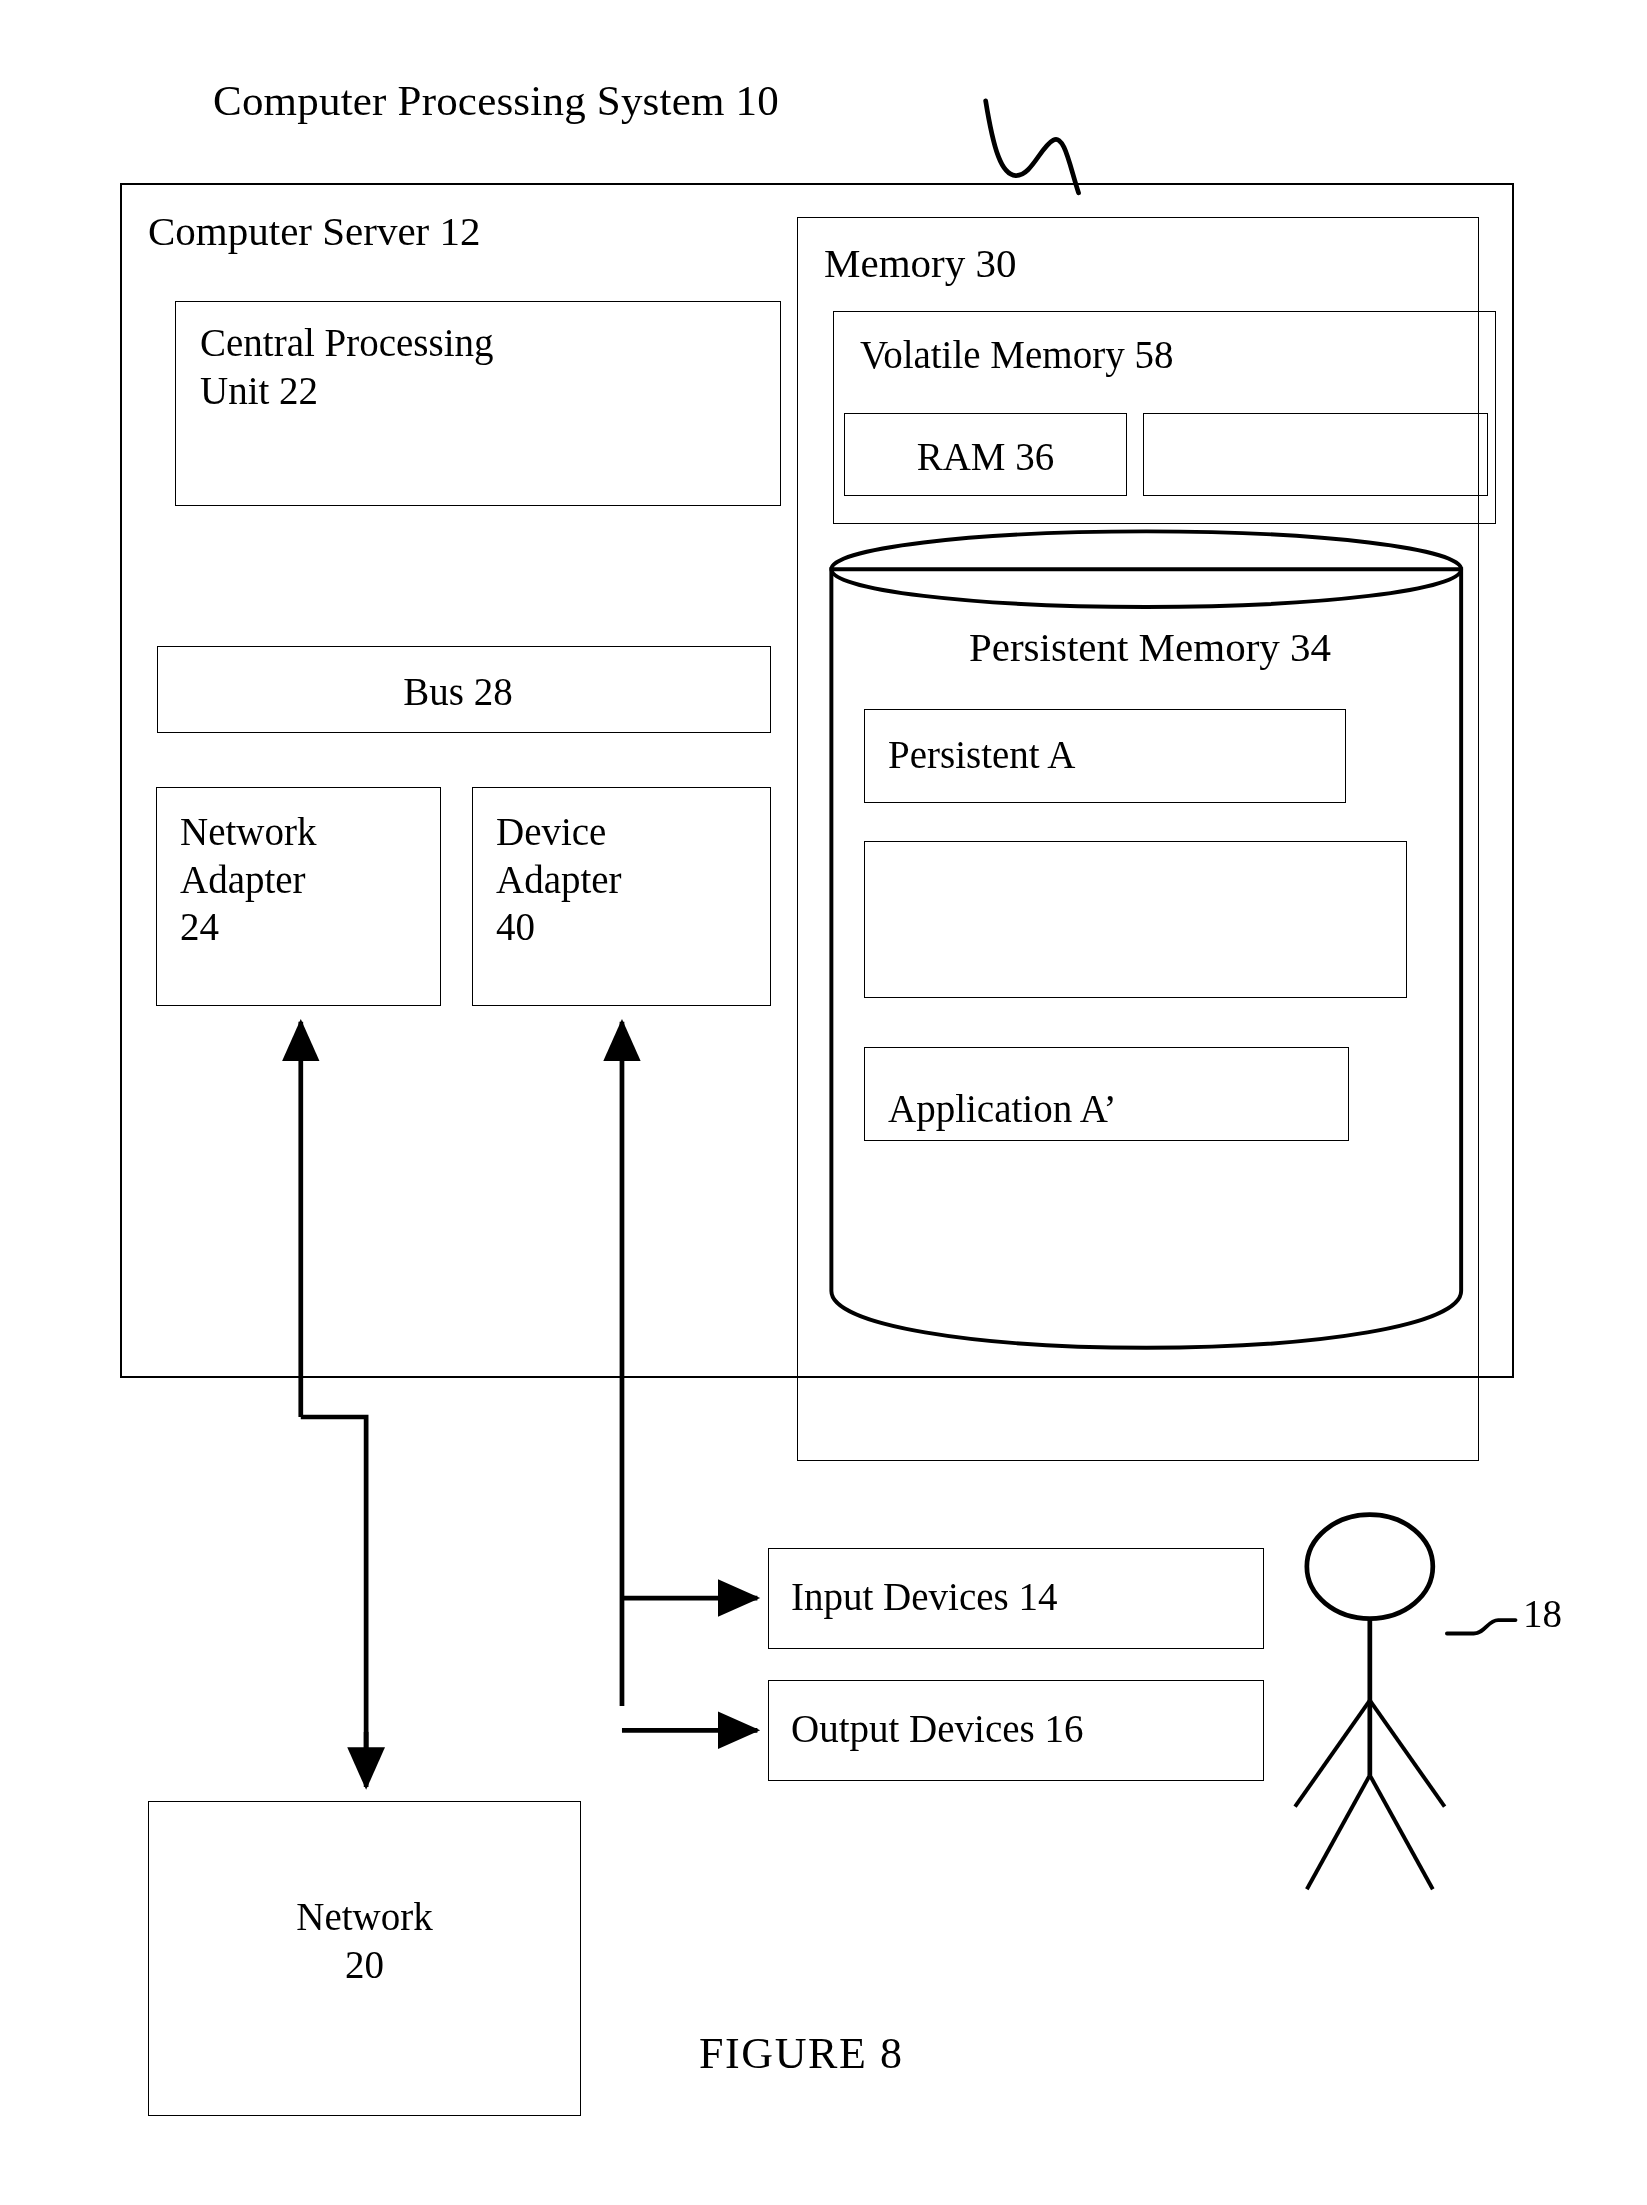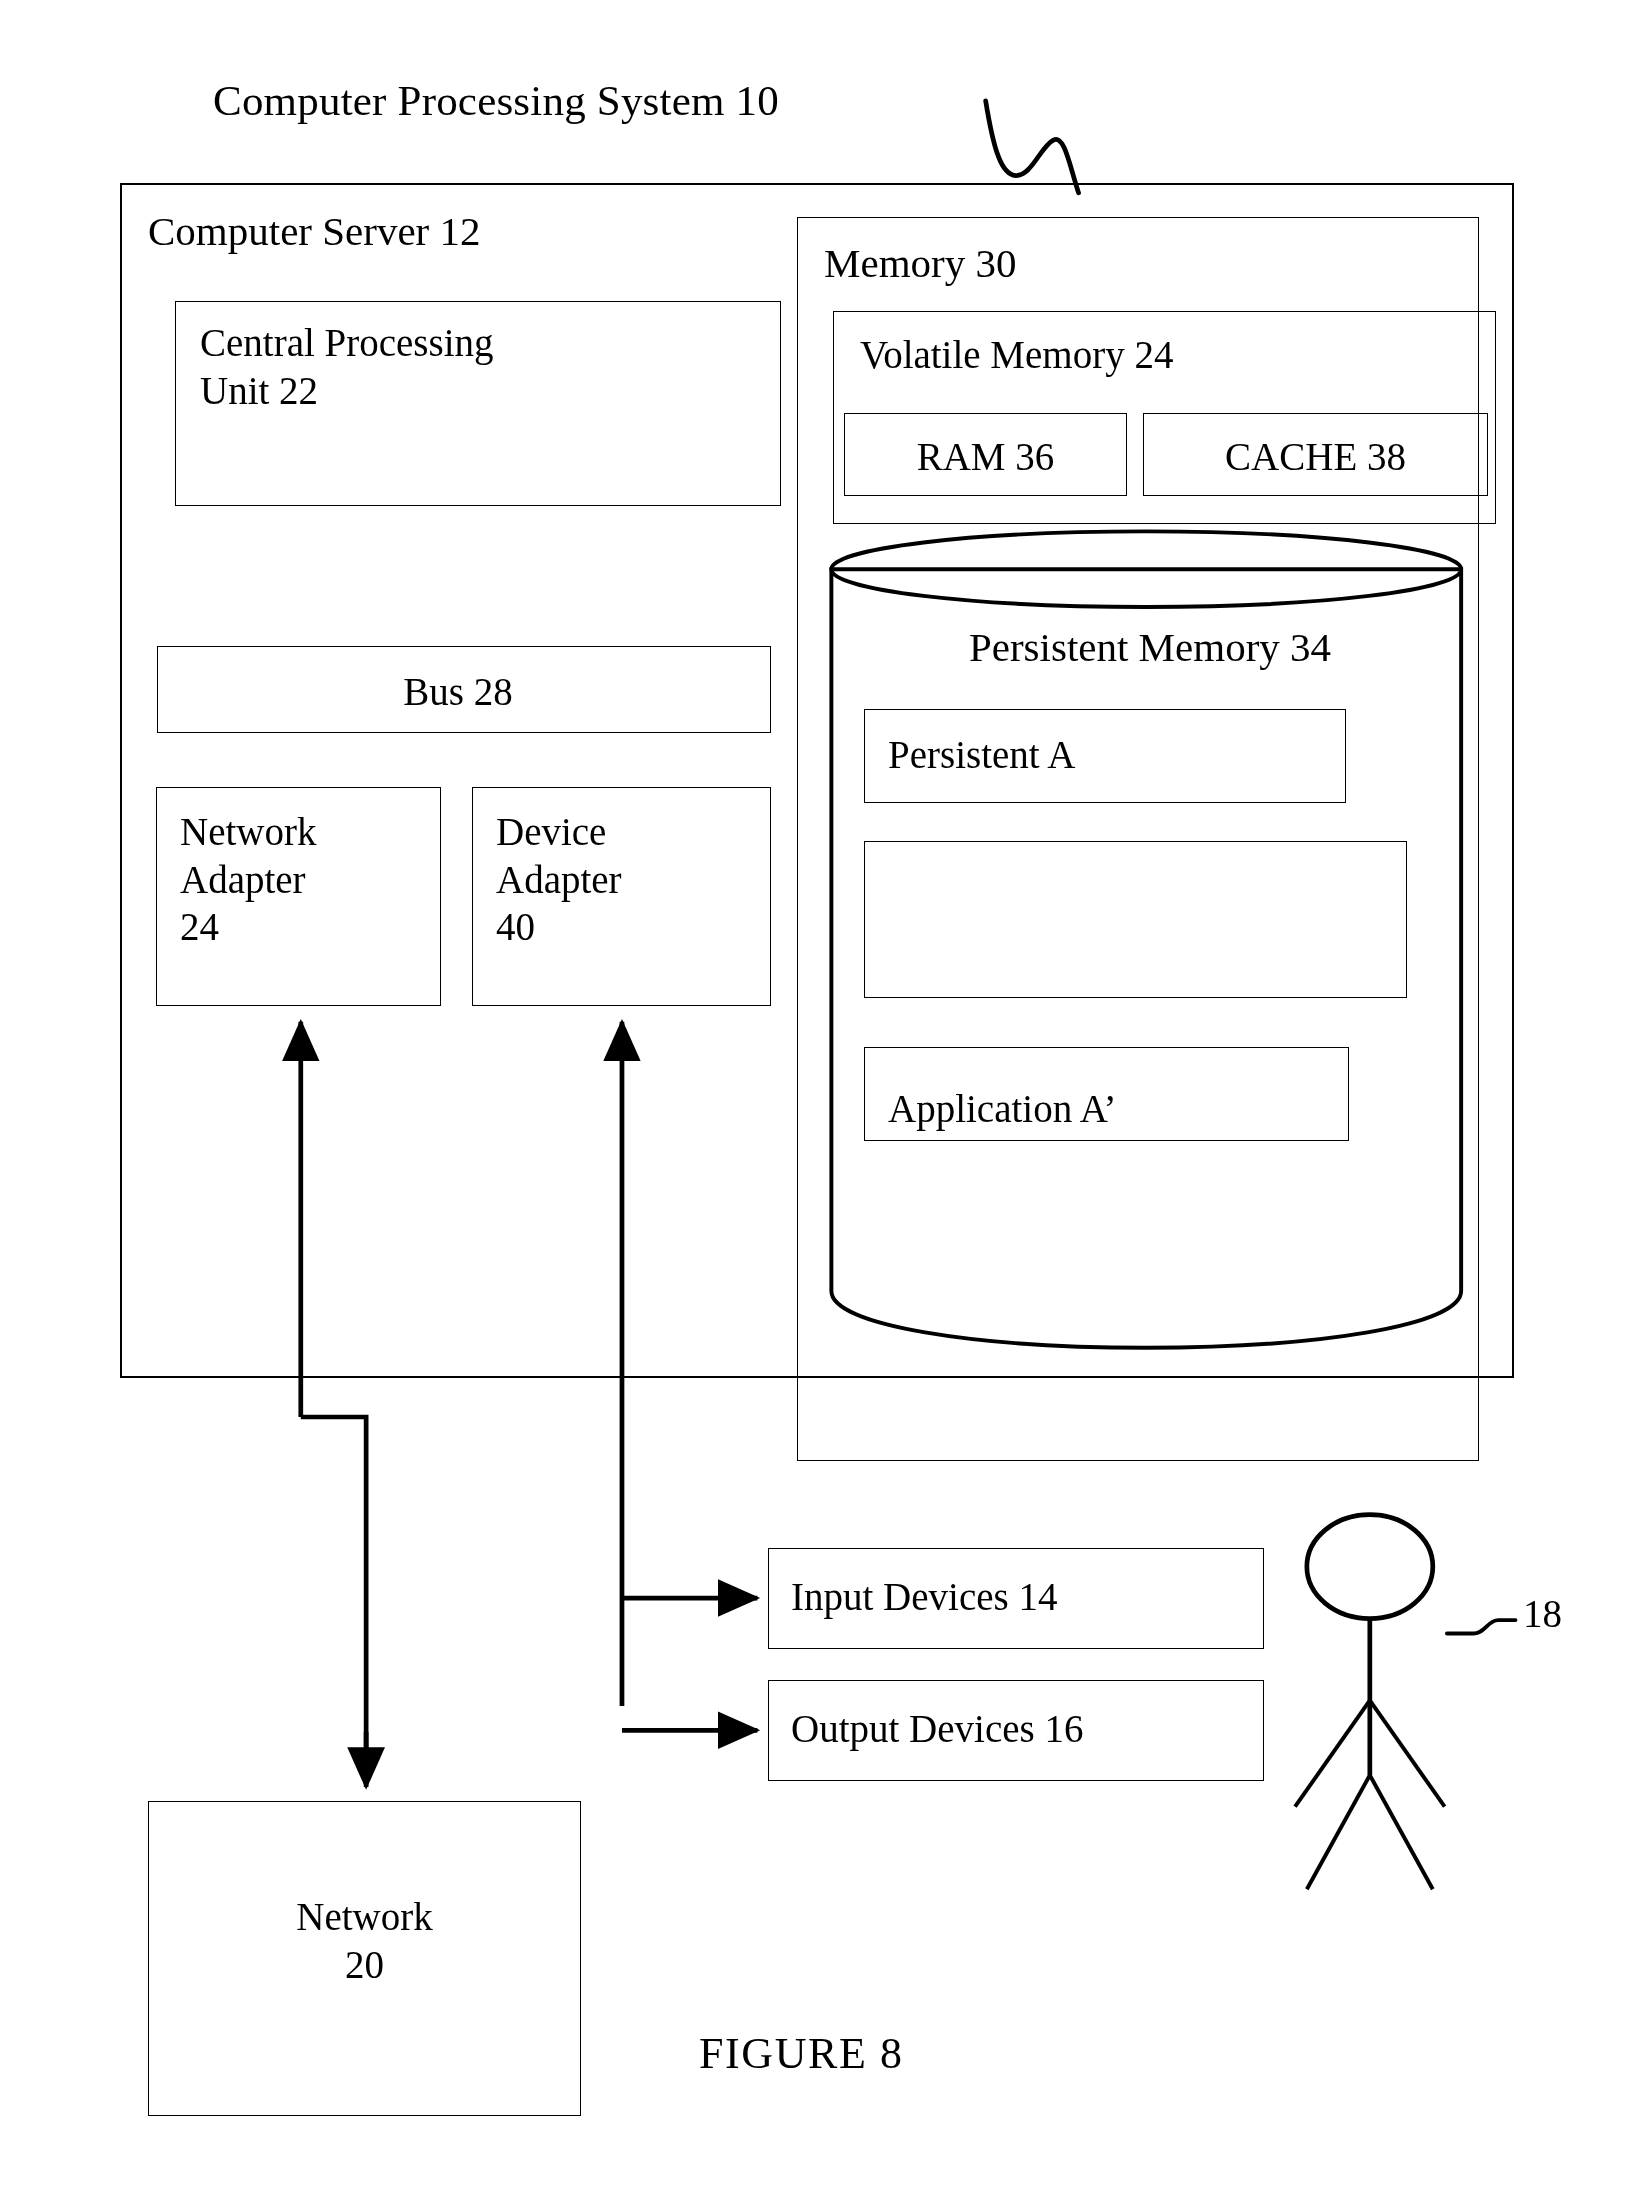--- a/index.html
+++ b/index.html
@@ -83,27 +83,26 @@
 
   <div class="abs framed-thin" style="left:472px; top:787px; width:299px; height:219px;"></div>
   <div class="lbl t-box" style="left:496px; top:808px;">Device
 Adapter
 40</div>
 
   <div class="abs framed-thin" style="left:797px; top:217px; width:682px; height:1244px;"></div>
   <div class="lbl t-section" style="left:824px; top:238px;">Memory 30</div>
 
   <div class="abs framed-thin" style="left:833px; top:311px; width:663px; height:213px;"></div>
-  <div class="lbl t-box" style="left:860px; top:331px;">Volatile Memory 24</div>
+  <div class="lbl t-box" style="left:860px; top:331px;">Volatile Memory 58</div>
 
   <div class="abs framed-thin" style="left:844px; top:413px; width:283px; height:83px;"></div>
   <div class="center-text lbl t-box" style="left:844px; top:433px; width:283px;">RAM 36</div>
 
   <div class="abs framed-thin" style="left:1143px; top:413px; width:345px; height:83px;"></div>
-  <div class="center-text lbl t-box" style="left:1143px; top:433px; width:345px;">CACHE 38</div>
 
   <div class="center-text lbl t-section" style="left:835px; top:622px; width:630px;">Persistent Memory 34</div>
 
   <div class="abs framed-thin" style="left:864px; top:709px; width:482px; height:94px;"></div>
   <div class="lbl t-box" style="left:888px; top:731px;">Persistent A</div>
 
   <div class="abs framed-thin" style="left:864px; top:841px; width:543px; height:157px;"></div>
 
   <div class="abs framed-thin" style="left:864px; top:1047px; width:485px; height:94px;"></div>
   <div class="lbl t-box" style="left:888px; top:1069px;margin-top:16px;">Application A’</div>

